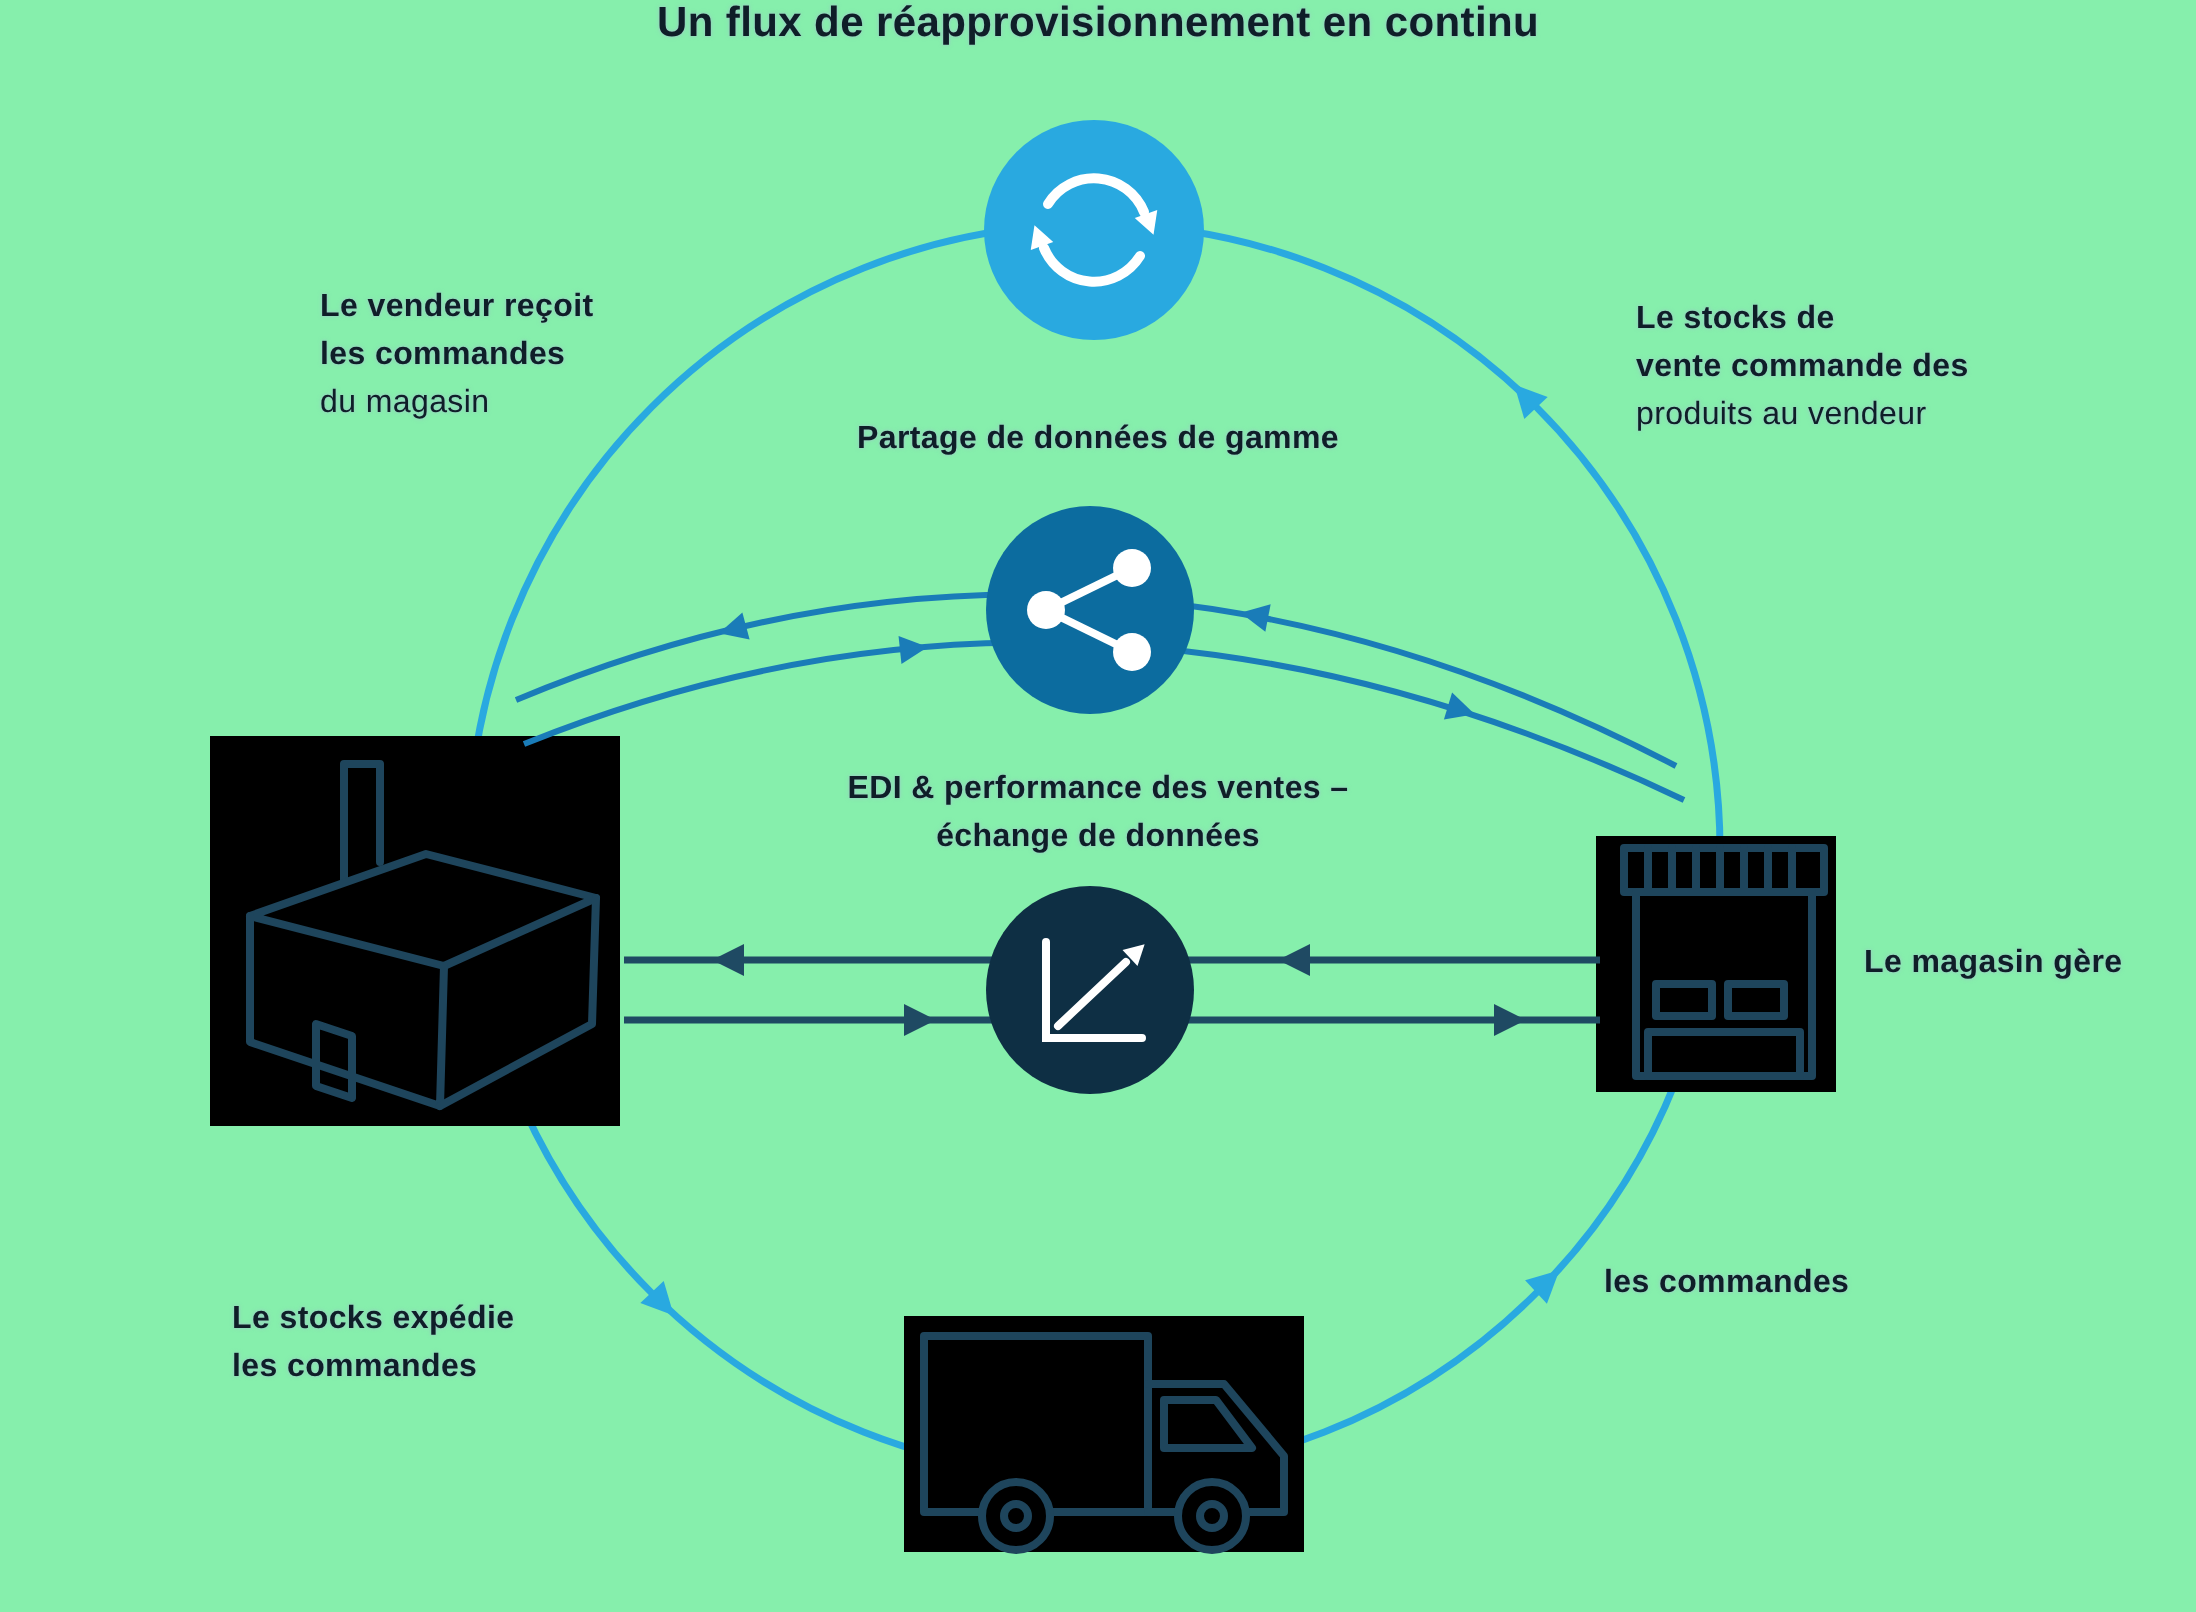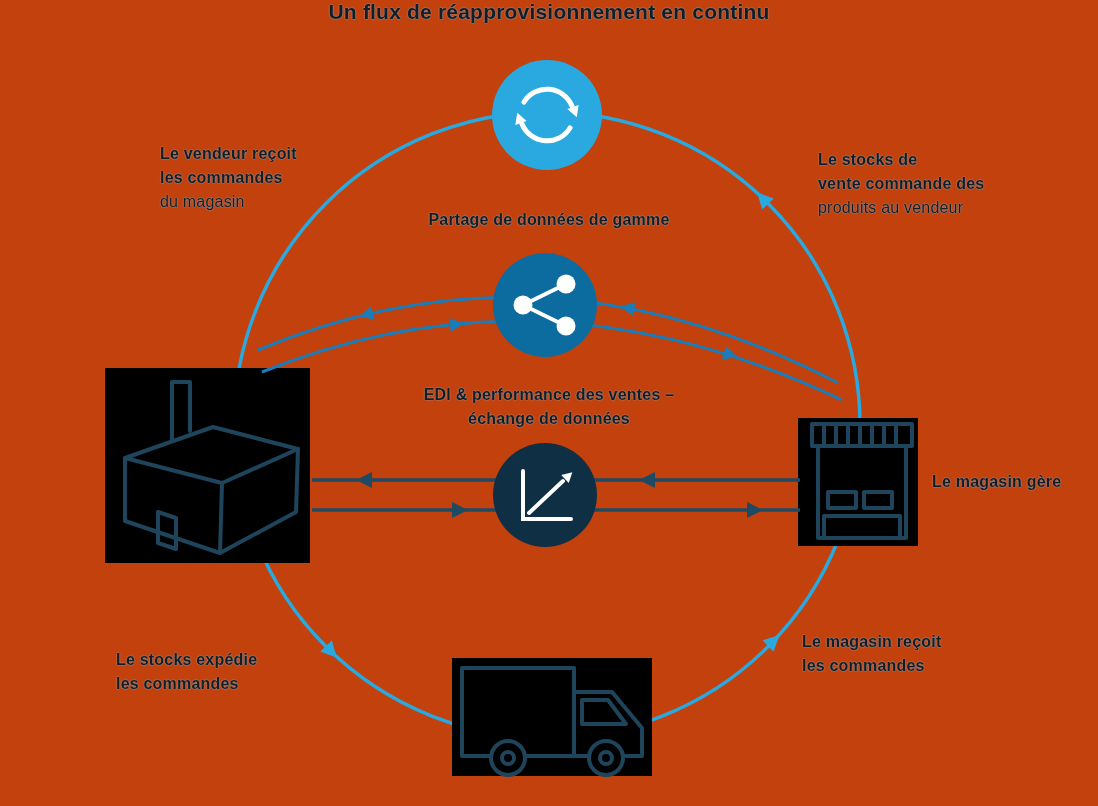--- a/index.html
+++ b/index.html
@@ -1,19 +1,19 @@
 <!DOCTYPE html>
 <html><head>
 <meta charset="utf-8">
 <style>
   html,body{margin:0;padding:0;background:#000;}
   #canvas{
     position:relative;
     width:1098px;height:806px;
-    background:#c2410c;
+    background:#86efac;
     font-family:"Liberation Sans", sans-serif;
     overflow:hidden;
   }
   #diagram-svg{position:absolute;left:0;top:0;}
   .label{
     position:absolute;
     color:#0f1e28;
     font-weight:700;
     font-size:16px;
     line-height:24px;
@@ -159,17 +159,16 @@
   <div class="label" style="left:932px;top:470px;width:160px;">
     <div>Le magasin gère</div>
   </div>
 
   <div class="label" style="left:116px;top:648px;width:230px;">
     <div>Le stocks expédie</div>
     <div>les commandes</div>
   </div>
 
   <div class="label" style="left:802px;top:630px;width:230px;">
-    <div>Le magasin reçoit</div>
     <div>les commandes</div>
   </div>
 
 </div>
 
 </body></html>

